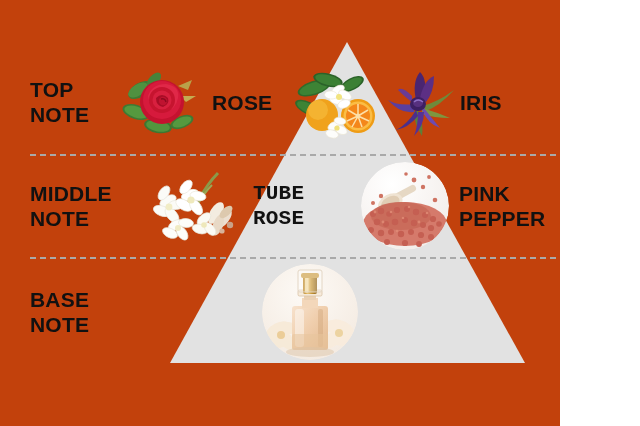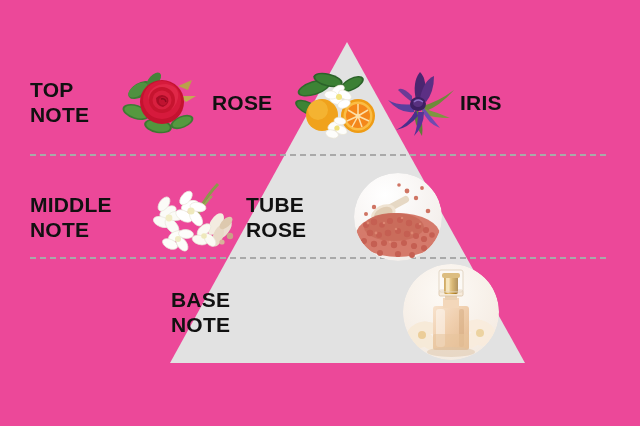--- a/index.html
+++ b/index.html
@@ -5,23 +5,23 @@
   html, body {
     margin: 0;
     padding: 0;
     background: #ffffff;
   }
   body {
     font-family: "Liberation Sans", sans-serif;
   }
   .canvas {
     position: relative;
-    width: 640px;
+    width: 560px;
     height: 426px;
-    background: #ec4899;
+    background: #c2410c;
     overflow: hidden;
   }
 
   
   .pyramid {
     position: absolute;
     left: 0;
     top: 0;
     width: 640px;
     height: 426px;
@@ -41,22 +41,22 @@
 
   
   .row {
     position: absolute;
     left: 0;
     width: 640px;
     display: flex;
     align-items: center;
   }
   .row-top    { top: 52px;  height: 100px; }
-  .row-middle { top: 169px; height: 96px;  }
-  .row-base   { top: 262px; height: 100px; justify-content: center; }
+  .row-middle { top: 158px; height: 96px;  }
+  .row-base   { top: 262px; height: 100px; }
 
   .note-label {
     font-weight: bold;
     font-size: 21px;
     line-height: 25px;
     color: #111111;
     letter-spacing: 0.2px;
     white-space: pre-line;
   }
 
@@ -257,21 +257,21 @@
           <g fill="#fbfaf4" stroke="#e7e5d8" stroke-width="0.7">
             <ellipse cx="58" cy="52" rx="8" ry="4.6" transform="rotate(-40 58 52)"></ellipse>
             <ellipse cx="54" cy="62" rx="8" ry="4.6" transform="rotate(15 54 62)"></ellipse>
             <ellipse cx="64" cy="62" rx="7.5" ry="4.4" transform="rotate(50 64 62)"></ellipse>
           </g>
           <circle cx="58" cy="58" r="2.8" fill="#eee8bb"></circle>
         </g>
       </svg>
     </div>
 
-    <div class="ing-label" style="margin-left:4px;width:102px;">TUBE
+    <div class="ing-label" style="margin-left:11px;width:102px;font-family:Liberation Mono, monospace;">TUBE
 ROSE</div>
 
     <div class="art circle-crop" style="margin-left:6px;width:88px;height:88px;">
       <svg viewBox="0 0 88 88" width="88" height="88">
         <defs>
           <clipPath id="ppClip">
               <circle cx="44" cy="44" r="44"></circle>
             </clipPath>
           <radialGradient id="ppBg" cx="35%" cy="25%" r="85%">
             <stop offset="0%" stop-color="#ffffff"></stop>
@@ -336,20 +336,22 @@
             <circle cx="45" cy="12" r="1.8"></circle>
               <circle cx="68" cy="15" r="1.9"></circle>
             <circle cx="20" cy="34" r="2.2"></circle>
               <circle cx="12" cy="41" r="2"></circle>
             <circle cx="74" cy="38" r="2.3"></circle>
           </g>
         </g>
       </svg>
     </div>
 
+    <div class="ing-label" style="margin-left:10px;width:130px;">PINK
+PEPPER</div>
   </div>
 
   <div class="row row-base">
     <div class="note-label" style="margin-left:30px;width:90px;">BASE
 NOTE</div>
 
     <div class="art circle-crop" style="margin-left:142px;width:96px;height:96px;">
       <svg viewBox="0 0 96 96" width="96" height="96">
         <defs>
           <clipPath id="pfClip">

